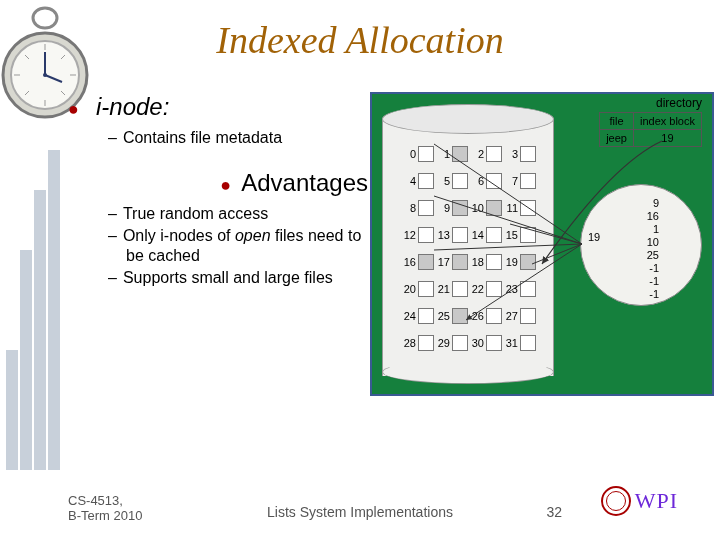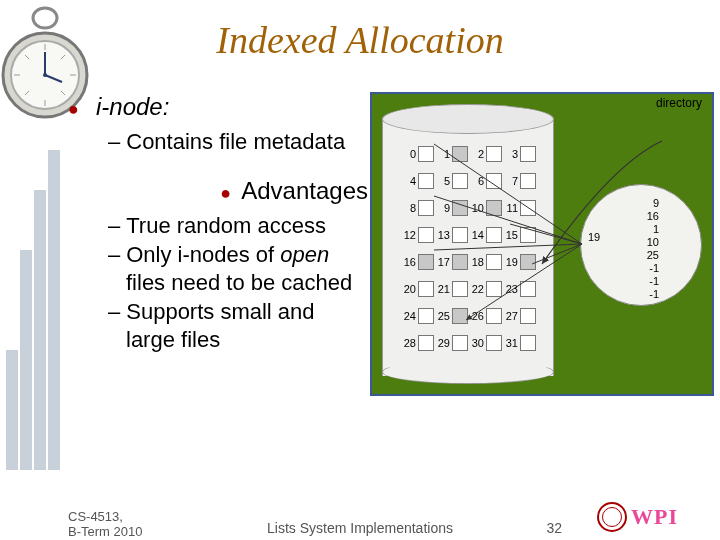--- a/index.html
+++ b/index.html
@@ -63,35 +63,35 @@
   }
   .b1 .bullet {
     color: #a70000;
     font-size: 18px;
     margin-right: 10px;
     display: inline-block;
     width: 18px;
   }
   .b1 .italic { font-style: italic; }
   .b2 {
-    font-size: 22px;
+    font-size: 16px;
     margin: 2px 0 2px 40px;
     text-indent: -18px;
     padding-left: 18px;
   }
   .b2 .dash { margin-right: 6px; }
   .advhdr { margin-top: 20px; text-align: right; }
   .diagram {
     position: absolute;
     top: 92px;
     left: 370px;
     width: 340px;
     height: 300px;
     border: 2px solid #3a5a93;
-    background: #4d7c0f;
+    background: #15803d;
   }
   .dir-label {
     position: absolute;
     top: 2px;
     right: 10px;
     font-size: 12px;
   }
   .dir-table {
     position: absolute;
     top: 18px;
@@ -186,21 +186,21 @@
     position: absolute;
     top: 12px;
     left: 56px;
     font-size: 11px;
     line-height: 13px;
     text-align: right;
     width: 22px;
   }
   .footer {
     position: absolute;
-    bottom: 0;
+    bottom: 16px;
     left: 0;
     width: 692px;
     height: 36px;
     font-size: 14px;
     color: #555;
   }
   .footer .left {
     position: absolute;
     left: 68px;
     bottom: 0;
@@ -236,22 +236,22 @@
     position: relative;
   }
   .wpi .seal::after {
     content: "";
     position: absolute;
     top: 3px; left: 3px; right: 3px; bottom: 3px;
     border: 1px solid #a70000;
     border-radius: 50%;
   }
   .wpi .txt {
-    color: #ec4899;
-    font-weight: bold;
+    color: #6d28d9;
+    font-weight: normal;
     font-size: 22px;
     letter-spacing: 1px;
   }
   svg.arrows {
     position: absolute;
     top: 0;
     left: 0;
     width: 340px;
     height: 300px;
     z-index: 3;
@@ -299,20 +299,32 @@
     <div class="b1 advhdr">
       <span class="bullet">●</span><span>Advantages</span>
     </div>
     <div class="b2"><span class="dash">–</span><span>True random access</span></div>
     <div class="b2"><span class="dash">–</span><span style="font-style:normal">Only i-nodes of <i>open</i> files need to be cached</span></div>
     <div class="b2"><span class="dash">–</span><span>Supports small and large files</span></div>
   </div>
 
   <div class="diagram">
     <div class="dir-label">directory</div>
+    <table class="dir-table">
+      <tbody>
+          <tr>
+        <td>file</td>
+        <td>index block</td>
+      </tr>
+      <tr>
+        <td>jeep</td>
+        <td>19</td>
+      </tr>
+    </tbody>
+      </table>
 
     <div class="cylinder">
       <div class="cyl-body"></div>
       <div class="cyl-top"></div>
       <div class="cyl-bot"></div>
       <div class="grid" id="blockgrid">
           <div class="cell">
             <span class="num">0</span>
             <span class="box"></span>
           </div>

